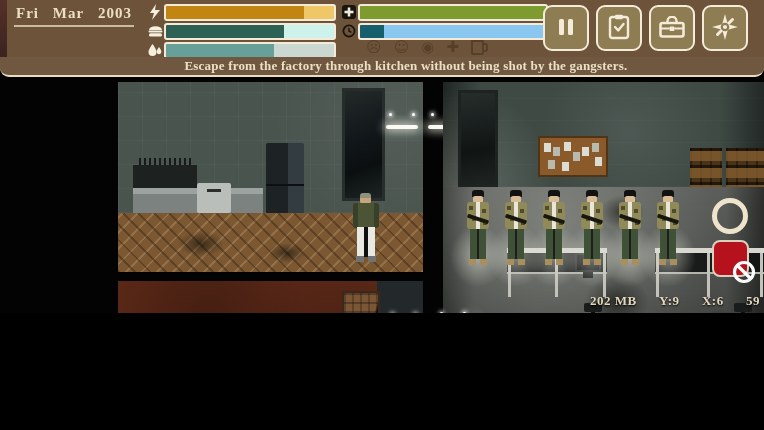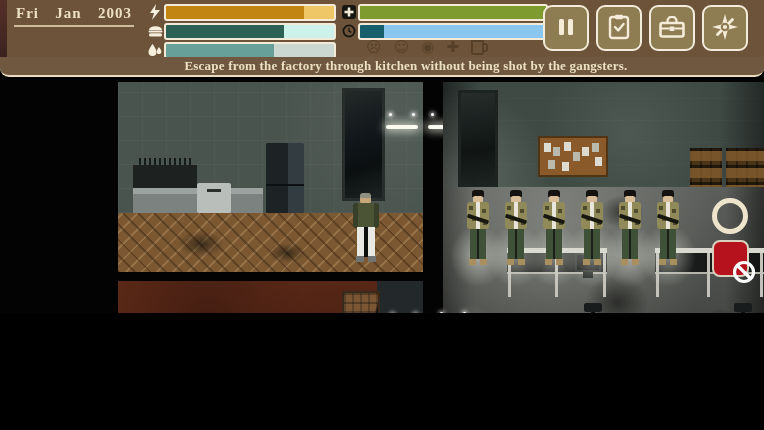--- a/index.html
+++ b/index.html
@@ -168,21 +168,21 @@
 </style>
 </head>
 <body>
 
 <div id="app">
 
   <div class="hud" style="background-color: rgb(109, 83, 57);">
     <div class="date-block">
       <div class="date-row">
         <span>Fri</span>
-        <span>Jan</span>
+        <span>Mar</span>
         <span>2003</span>
       </div>
       <div class="date-divider"></div>
     </div>
 
     <div class="stats-left">
       <div class="stat-row">
         <span class="sicon">
           <svg width="12" height="16" viewBox="0 0 12 16">
               <path d="M7 0 L1 9 H5 L3 16 L11 6 H6 Z" fill="#f6efdd"></path>
@@ -498,14 +498,20 @@
     <button class="nobtn" style="background-color: rgb(181, 18, 29);">
       <span>
         <svg width="26" height="26" viewBox="0 0 26 26">
             <circle cx="13" cy="13" r="9.5" fill="none" stroke="#fff" stroke-width="3.2"></circle>
             <line x1="6.5" y1="6.5" x2="19.5" y2="19.5" stroke="#fff" stroke-width="3.2"></line>
           </svg>
       </span>
     </button>
   </div>
 
+  <div class="status">
+    <span>202 MB</span>
+    <span>Y:9</span>
+    <span>X:6</span>
+    <span>59</span>
+  </div>
 
 </div>
 
 </body></html>

